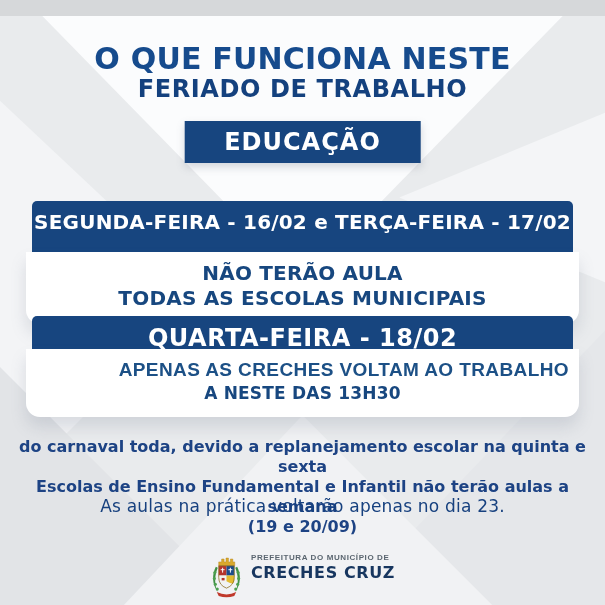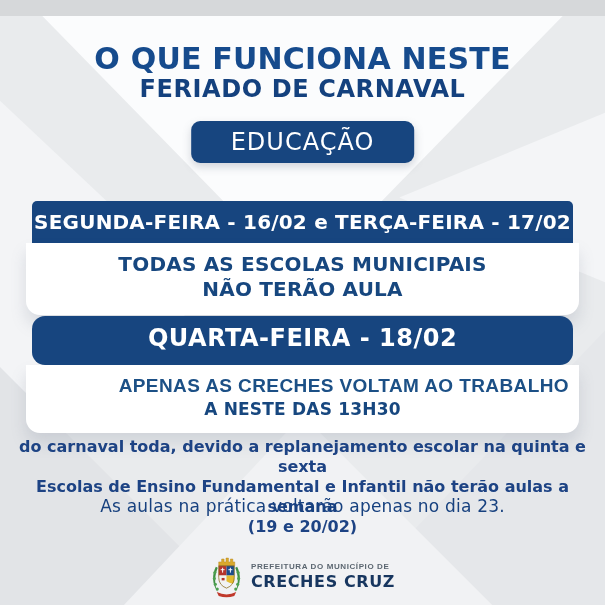--- a/index.html
+++ b/index.html
@@ -21,96 +21,96 @@
   .bg6{background:#f4f5f7;clip-path:polygon(100% 16%,100% 44%,66% 30%);}
 
   .abs{position:absolute;left:0;right:0;text-align:center;}
 
   
   .title1{top:25px;font-size:30px;font-weight:bold;color:#164b8d;letter-spacing:.2px;}
   .title2{top:59px;font-size:24px;font-weight:bold;color:#14417e;letter-spacing:.6px;}
   .badge{
     position:absolute;top:105px;left:50%;transform:translateX(-50%);
     background:#17457f;color:#ffffff;
-    font-size:24px;font-weight:normal;letter-spacing:1px;
-    padding:7px 40px;border-radius:9px;
+    font-size:24px;font-weight:bold;letter-spacing:1px;
+    padding:7px 40px;border-radius:0;
     box-shadow:0 4px 8px rgba(90,100,120,.25);
   }
 
   
   .card{position:absolute;left:26px;width:553px;}
   .card1{top:185px;}
   .card2{top:300px;}
   .card-header{
     margin:0 6px;background:#17457f;color:#ffffff;
     border-radius:5px 5px 0 0;
     text-align:center;font-weight:bold;
   }
-  .card1 .card-header{font-size:20px;line-height:42px;height:42px;letter-spacing:.2px;}
-  .card2 .card-header{font-size:24px;line-height:45px;height:49px;letter-spacing:.5px;border-radius:13px;}
+  .card1 .card-header{font-size:20px;line-height:42px;height:51px;letter-spacing:.2px;}
+  .card2 .card-header{font-size:24px;line-height:45px;height:33px;letter-spacing:.5px;}
   .card-body{
     background:#ffffff;border-radius:0 0 14px 14px;
     padding:9px 10px 13px;text-align:center;
     box-shadow:0 10px 16px rgba(110,120,140,.20);
   }
   .card-body .line{color:#17477f;font-weight:bold;}
   .card1 .line{font-size:20px;line-height:25px;letter-spacing:.2px;}
   .card2 .line-a{font-family:"Liberation Sans",sans-serif;font-size:19px;line-height:24px;letter-spacing:.4px;color:#1c5086;text-align:right;}
   .card2 .line-b{font-size:17px;line-height:22px;letter-spacing:.2px;}
 
   
   .note{top:421px;color:#1d4384;font-weight:bold;font-size:16px;line-height:20px;}
   .note-strong{top:480px;color:#17417f;font-weight:normal;font-size:17px;letter-spacing:.2px;}
 
   
   .footer{
     position:absolute;top:537px;left:0;right:0;
-    display:flex;align-items:center;justify-content:center;gap:8px;
+    display:flex;justify-content:center;gap:8px;
   }
   .crest{width:33px;height:47px;flex:0 0 auto;}
   .org{text-align:left;}
   .org-small{font-family:"Liberation Sans",sans-serif;font-size:8px;font-weight:bold;letter-spacing:.6px;color:#5b6670;}
   .org-name{font-size:16px;font-weight:bold;letter-spacing:.6px;color:#17365f;margin-top:1px;}
 </style>
 </head>
 <body>
 
 <div class="poster">
 
   <div class="bg bg1"></div>
   <div class="bg bg2"></div>
   <div class="bg bg3"></div>
   <div class="bg bg4"></div>
   <div class="bg bg5"></div>
   <div class="bg bg6"></div>
 
   <div class="abs title1">O QUE FUNCIONA NESTE</div>
-  <div class="abs title2">FERIADO DE CARNAVAL</div>
+  <div class="abs title2">FERIADO DE TRABALHO</div>
   <div class="badge">EDUCAÇÃO</div>
 
   <section class="card card1">
     <div class="card-header">SEGUNDA-FEIRA - 16/02 e TERÇA-FEIRA - 17/02</div>
     <div class="card-body">
+      <div class="line">NÃO TERÃO AULA</div>
       <div class="line">TODAS AS ESCOLAS MUNICIPAIS</div>
-      <div class="line">NÃO TERÃO AULA</div>
     </div>
   </section>
 
   <section class="card card2">
     <div class="card-header">QUARTA-FEIRA - 18/02</div>
     <div class="card-body">
       <div class="line line-a">APENAS AS CRECHES VOLTAM AO TRABALHO</div>
       <div class="line line-b">A NESTE DAS 13H30</div>
     </div>
   </section>
 
   <div class="abs note">
     <div>do carnaval toda, devido a replanejamento escolar na quinta e sexta</div>
     <div>Escolas de Ensino Fundamental e Infantil não terão aulas a semana</div>
-    <div>(19 e 20/02)</div>
+    <div>(19 e 20/09)</div>
   </div>
   <div class="abs note-strong">As aulas na prática voltarão apenas no dia 23.</div>
 
   <footer class="footer">
     <svg class="crest" viewBox="0 0 34 48" aria-hidden="true">
 
       <path d="M6,14 C2,22 2,32 8,40 C4,32 5,22 8,15 Z" fill="#3f8f43"></path>
       <path d="M28,14 C32,22 32,32 26,40 C30,32 29,22 26,15 Z" fill="#3f8f43"></path>
       <circle cx="5" cy="20" r="1.6" fill="#4da04f"></circle>
       <circle cx="4.5" cy="26" r="1.6" fill="#4da04f"></circle>

